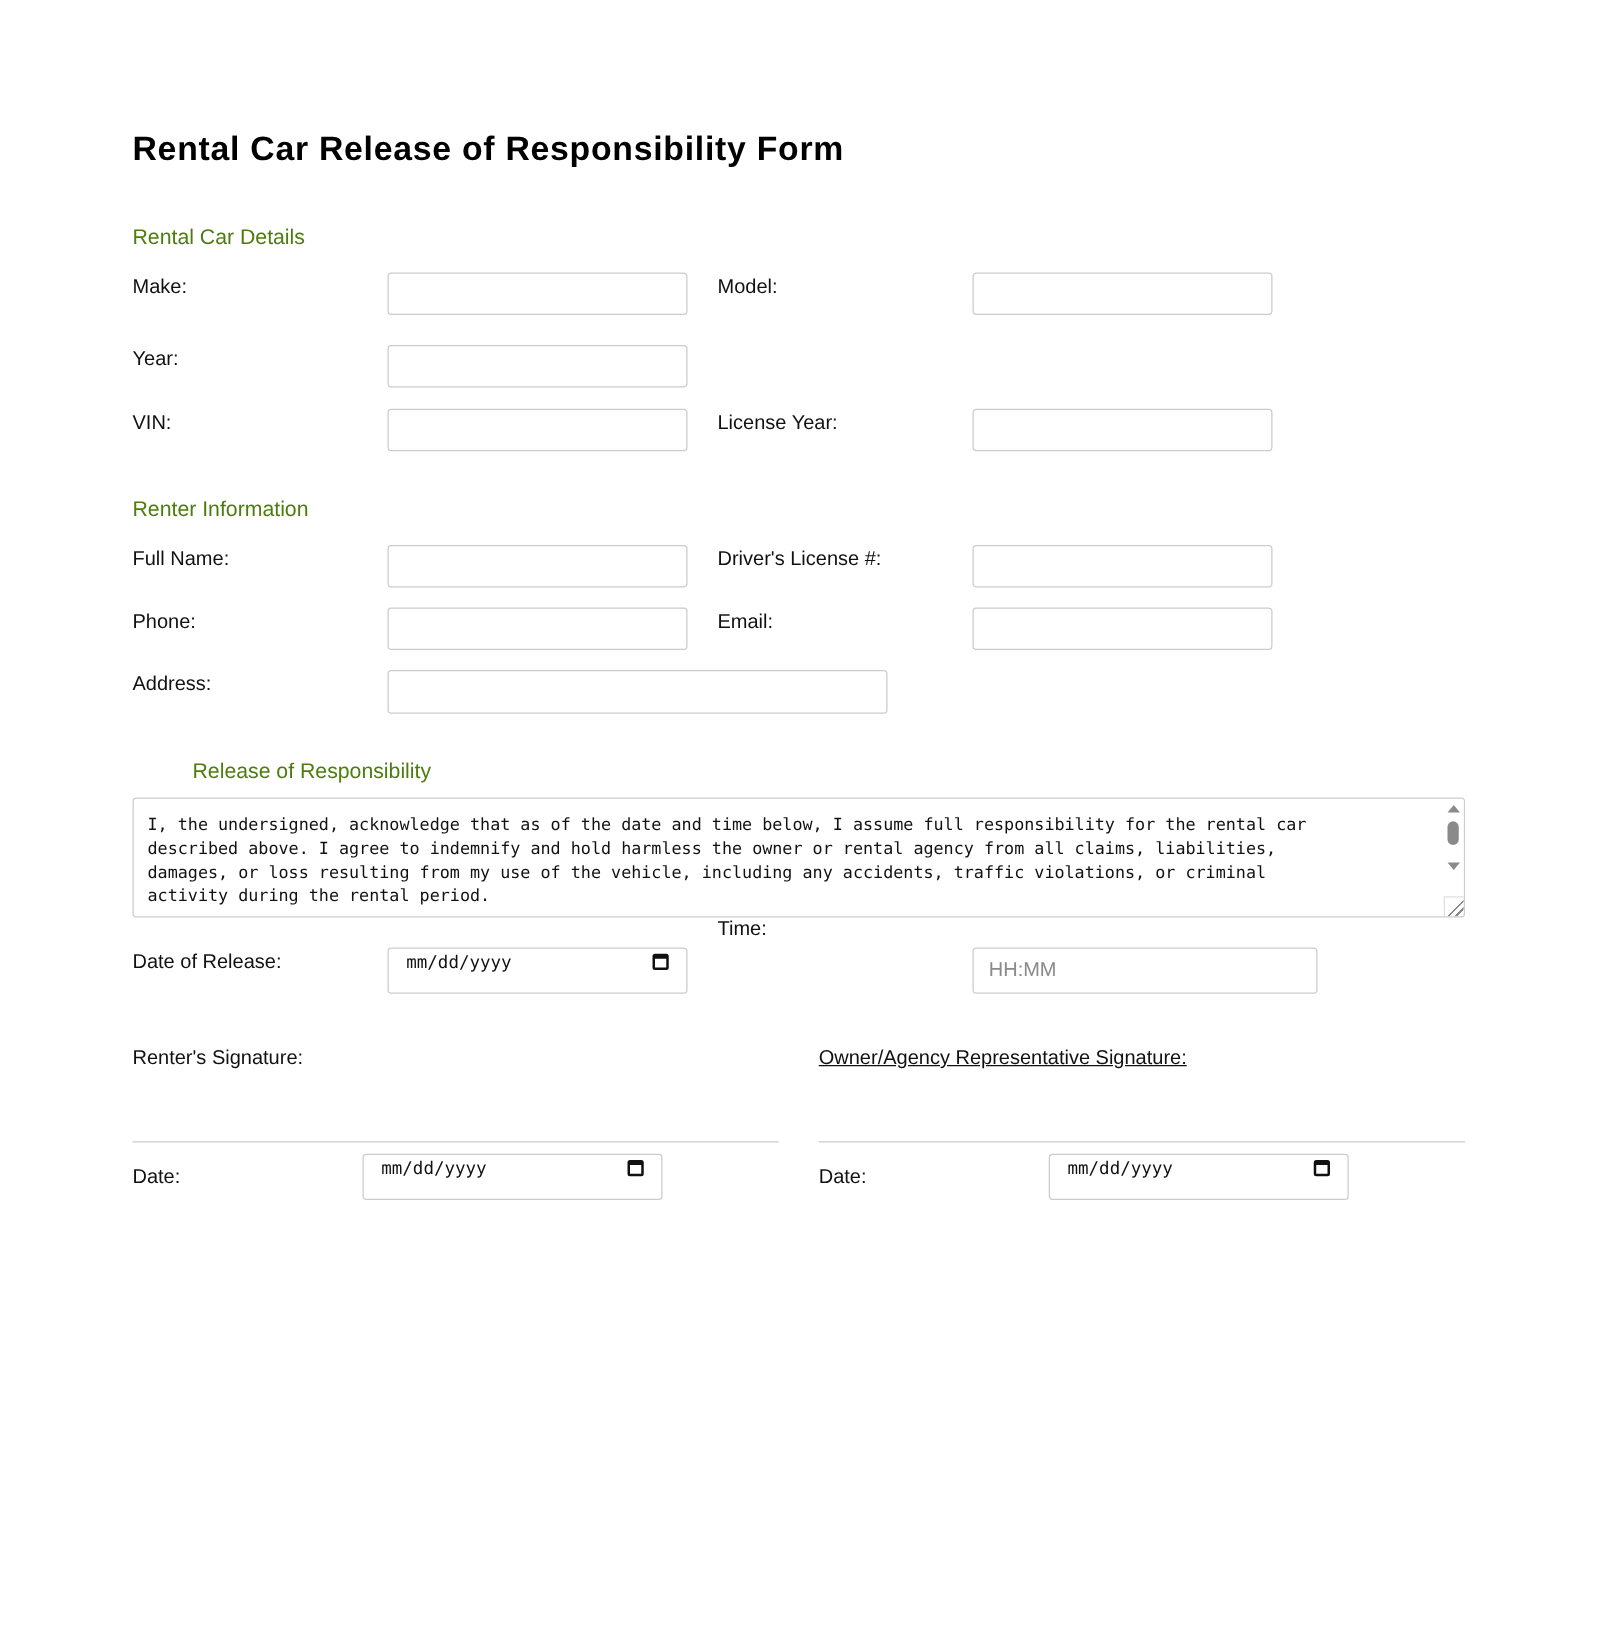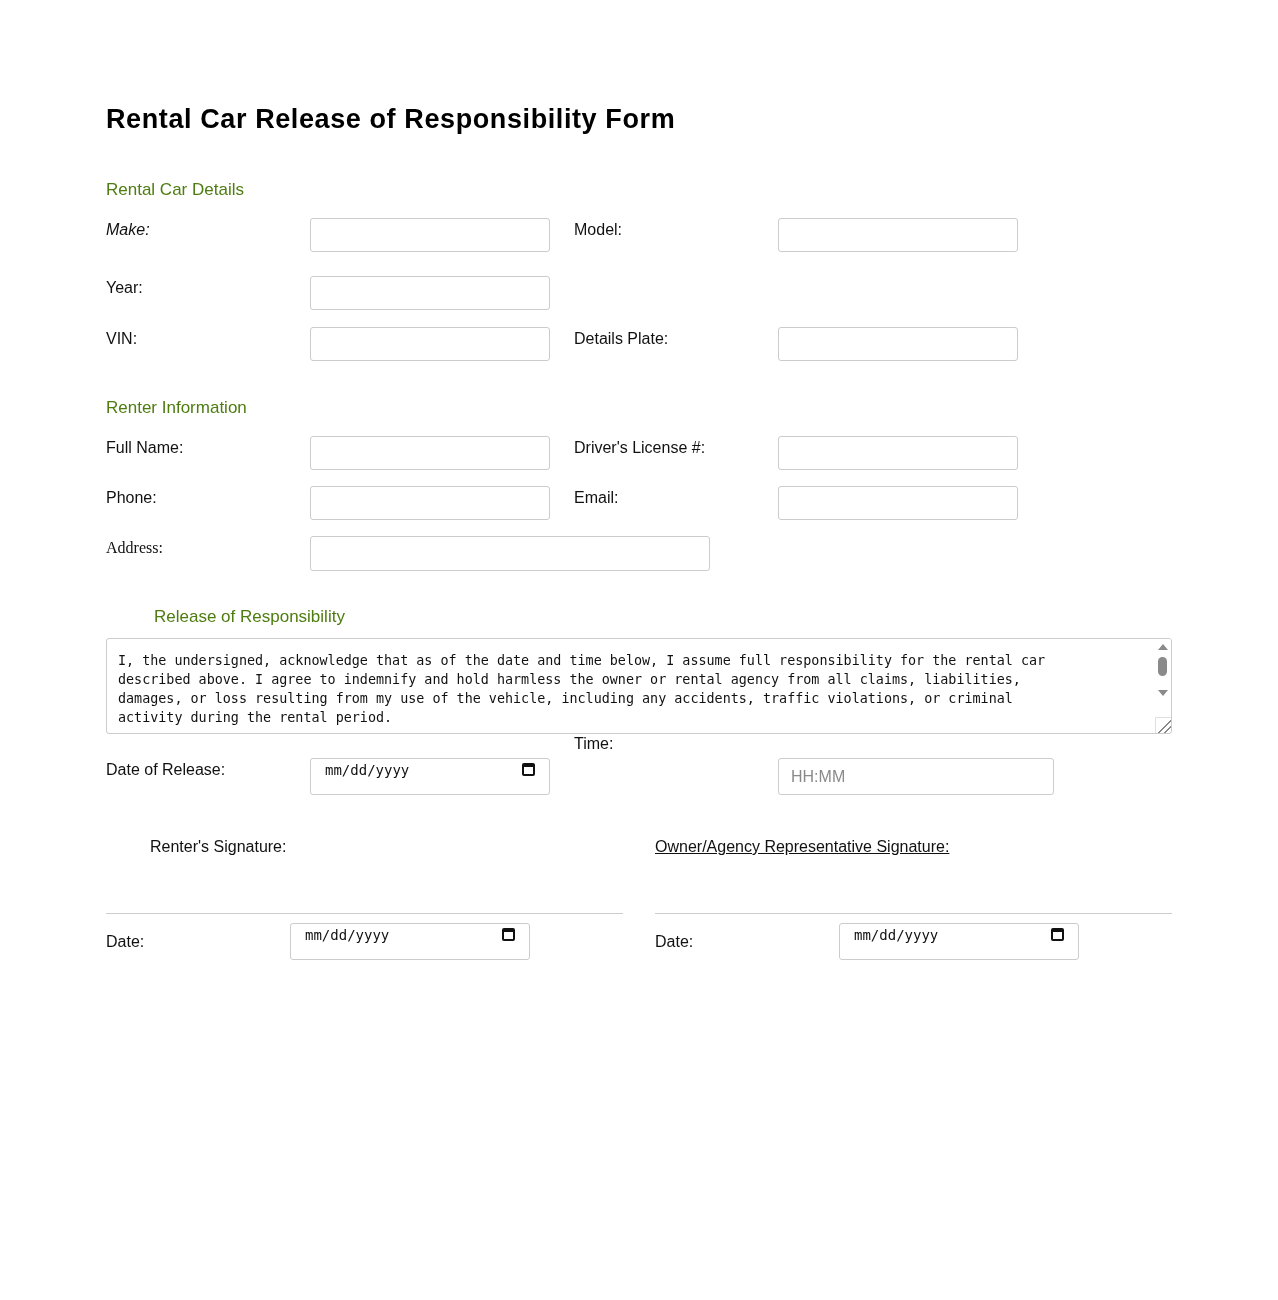--- a/index.html
+++ b/index.html
@@ -159,50 +159,50 @@
   </style>
 </head>
 <body>
 
 <div class="page">
 
   <h1 class="title">Rental Car Release of Responsibility Form</h1>
 
   <h2 class="section-heading" style="top:180px;">Rental Car Details</h2>
 
-  <span class="label" style="left:106px; top:220px;font-style:italic;">Make:</span>
+  <span class="label" style="left:106px; top:220px;">Make:</span>
   <input class="field" style="left: 310px; top: 218px; width: 240px;" type="text" value="">
 
   <span class="label" style="left:574px; top:220px;">Model:</span>
   <input class="field" style="left: 778px; top: 218px; width: 240px;" type="text" value="">
 
   <span class="label" style="left:106px; top:278px;">Year:</span>
   <input class="field" style="left: 310px; top: 276px; width: 240px;" type="text" value="">
 
   <span class="label" style="left:106px; top:329px;">VIN:</span>
   <input class="field" style="left: 310px; top: 327px; width: 240px;" type="text" value="">
 
-  <span class="label" style="left:574px; top:329px;">Details Plate:</span>
+  <span class="label" style="left:574px; top:329px;">License Year:</span>
   <input class="field" style="left: 778px; top: 327px; width: 240px;" type="text" value="">
 
   <h2 class="section-heading" style="top:398px;">Renter Information</h2>
 
   <span class="label" style="left:106px; top:438px;">Full Name:</span>
   <input class="field" style="left: 310px; top: 436px; width: 240px;" type="text" value="">
 
   <span class="label" style="left:574px; top:438px;">Driver's License #:</span>
   <input class="field" style="left: 778px; top: 436px; width: 240px;" type="text" value="">
 
   <span class="label" style="left:106px; top:488px;">Phone:</span>
   <input class="field" style="left: 310px; top: 486px; width: 240px;" type="tel" value="">
 
   <span class="label" style="left:574px; top:488px;">Email:</span>
   <input class="field" style="left: 778px; top: 486px; width: 240px;" type="email" value="">
 
-  <span class="label" style="left:106px; top:538px;font-family:Liberation Serif, serif;">Address:</span>
+  <span class="label" style="left:106px; top:538px;">Address:</span>
   <input class="field" style="left: 310px; top: 536px; width: 400px; height: 35px;" type="text" value="">
 
   <h2 class="section-heading" style="top:607px;margin-left:48px;">Release of Responsibility</h2>
 
   <div class="textarea-wrap">
     <p class="textarea-content">I, the undersigned, acknowledge that as of the date and time below, I assume full responsibility for the rental car
 described above. I agree to indemnify and hold harmless the owner or rental agency from all claims, liabilities,
 damages, or loss resulting from my use of the vehicle, including any accidents, traffic violations, or criminal
 activity during the rental period.</p>
     <div class="scrollbar">
@@ -215,21 +215,21 @@
 
   <span class="label" style="left:106px; top:760px;">Date of Release:</span>
   <div class="date-field" style="left:310px; top:758px; width:240px;">
     <span class="date-text">mm/dd/yyyy</span>
     <span class="cal-icon"></span>
   </div>
 
   <span class="label" style="left:574px; top:734px;">Time:</span>
   <input class="field" style="left: 778px; top: 758px; width: 276px; height: 37px;" type="text" placeholder="HH:MM">
 
-  <span class="label" style="left:106px; top:837px;margin-left:44px;">Renter's Signature:</span>
+  <span class="label" style="left:106px; top:837px;">Renter's Signature:</span>
   <div class="sig-line" style="left:106px; top:913px; width:517px;"></div>
 
   <span class="label" style="left:106px; top:932px;">Date:</span>
   <div class="date-field" style="left:290px; top:923px; width:240px;">
     <span class="date-text">mm/dd/yyyy</span>
     <span class="cal-icon"></span>
   </div>
 
   <span class="label" style="left:655px; top:837px;text-decoration:underline;">Owner/Agency Representative Signature:</span>
   <div class="sig-line" style="left:655px; top:913px; width:517px;"></div>

